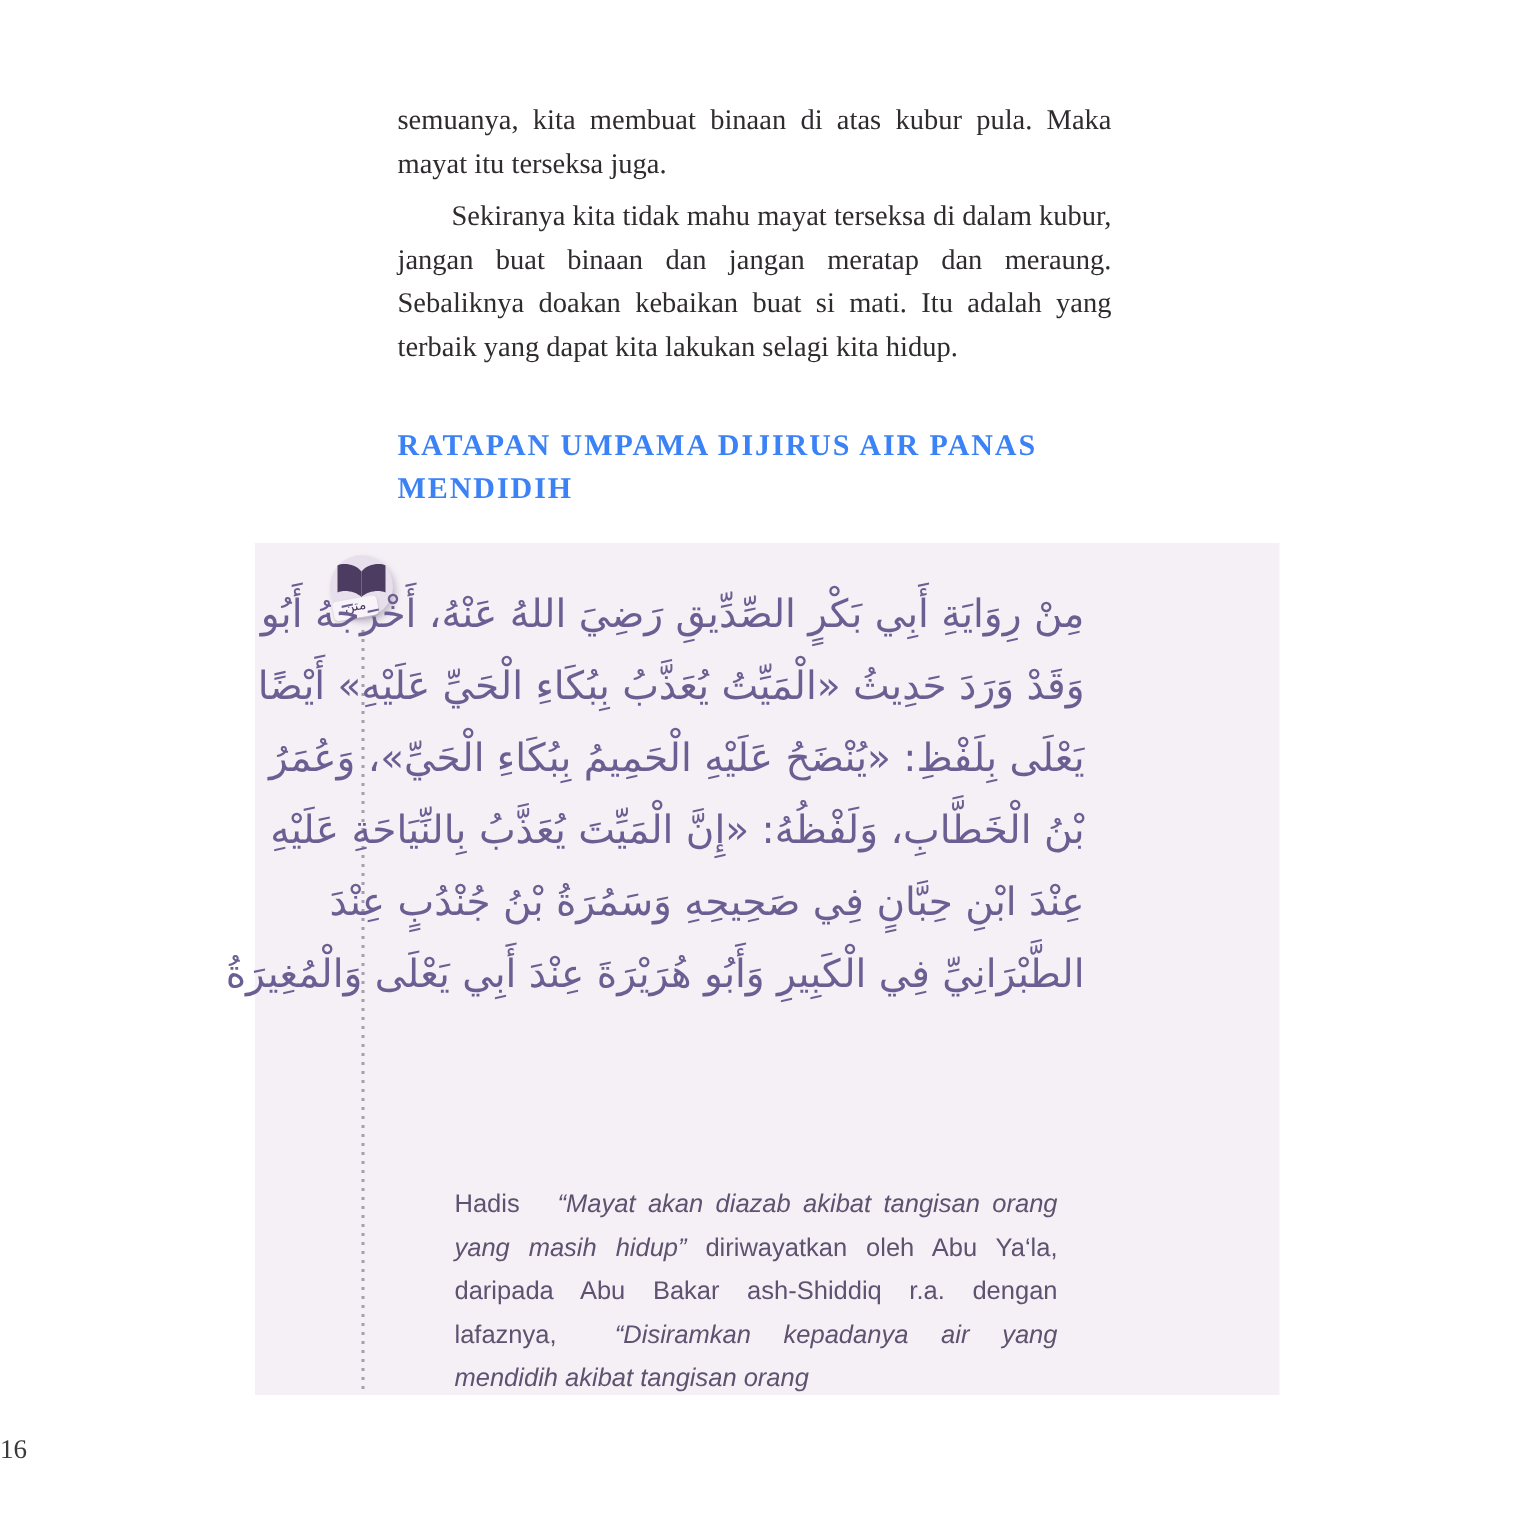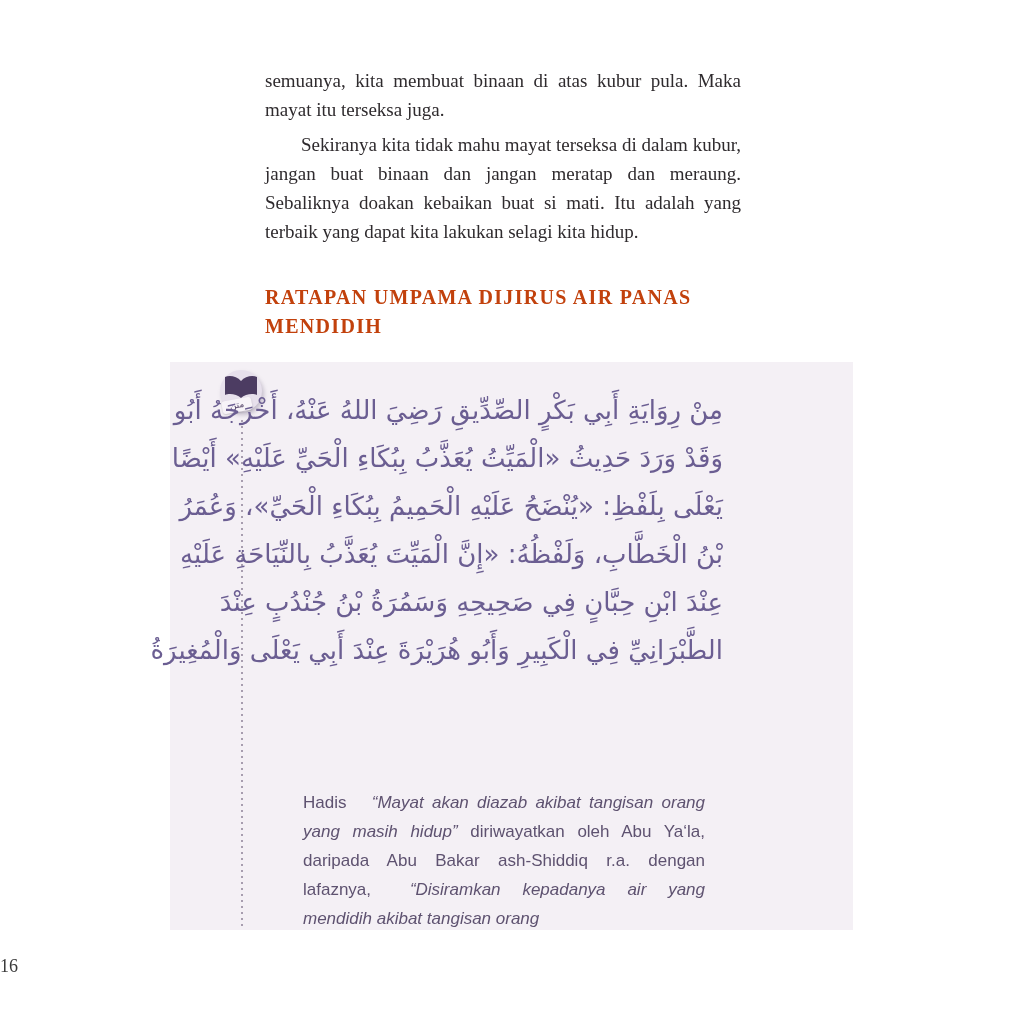--- a/index.html
+++ b/index.html
@@ -7,21 +7,21 @@
         font-family:"Liberation Serif","DejaVu Serif",serif;}
 
   
   .top-text{position:absolute;left:265px;top:66px;width:476px;}
   .para{margin:0 0 6px 0;font-size:19px;line-height:29px;color:#2f2b2e;text-align:justify;}
   .para.indent{text-indent:36px;}
 
   
   .heading{position:absolute;left:265px;top:283px;width:430px;margin:0;
            font-size:20px;line-height:29px;letter-spacing:1.3px;font-weight:600;
-           color:#c2410c;font-family:"Liberation Serif","DejaVu Serif",serif;}
+           color:#3b82f6;font-family:"Liberation Serif","DejaVu Serif",serif;}
 
   
   .panel{position:absolute;left:170px;top:362px;width:683px;height:568px;background:#f4f0f5;}
 
   
   .icon-wrap{position:absolute;left:44px;top:4px;width:54px;height:54px;}
   .icon-wrap svg{filter:drop-shadow(2px 3px 2px rgba(76,60,98,0.28));}
   .icon-label{position:absolute;left:8px;top:33px;width:30px;padding:1px 0;
               transform:rotate(-10deg);background:#f7f3f8;border-radius:3px;
               font-family:"DejaVu Sans",sans-serif;font-size:9px;line-height:11px;

